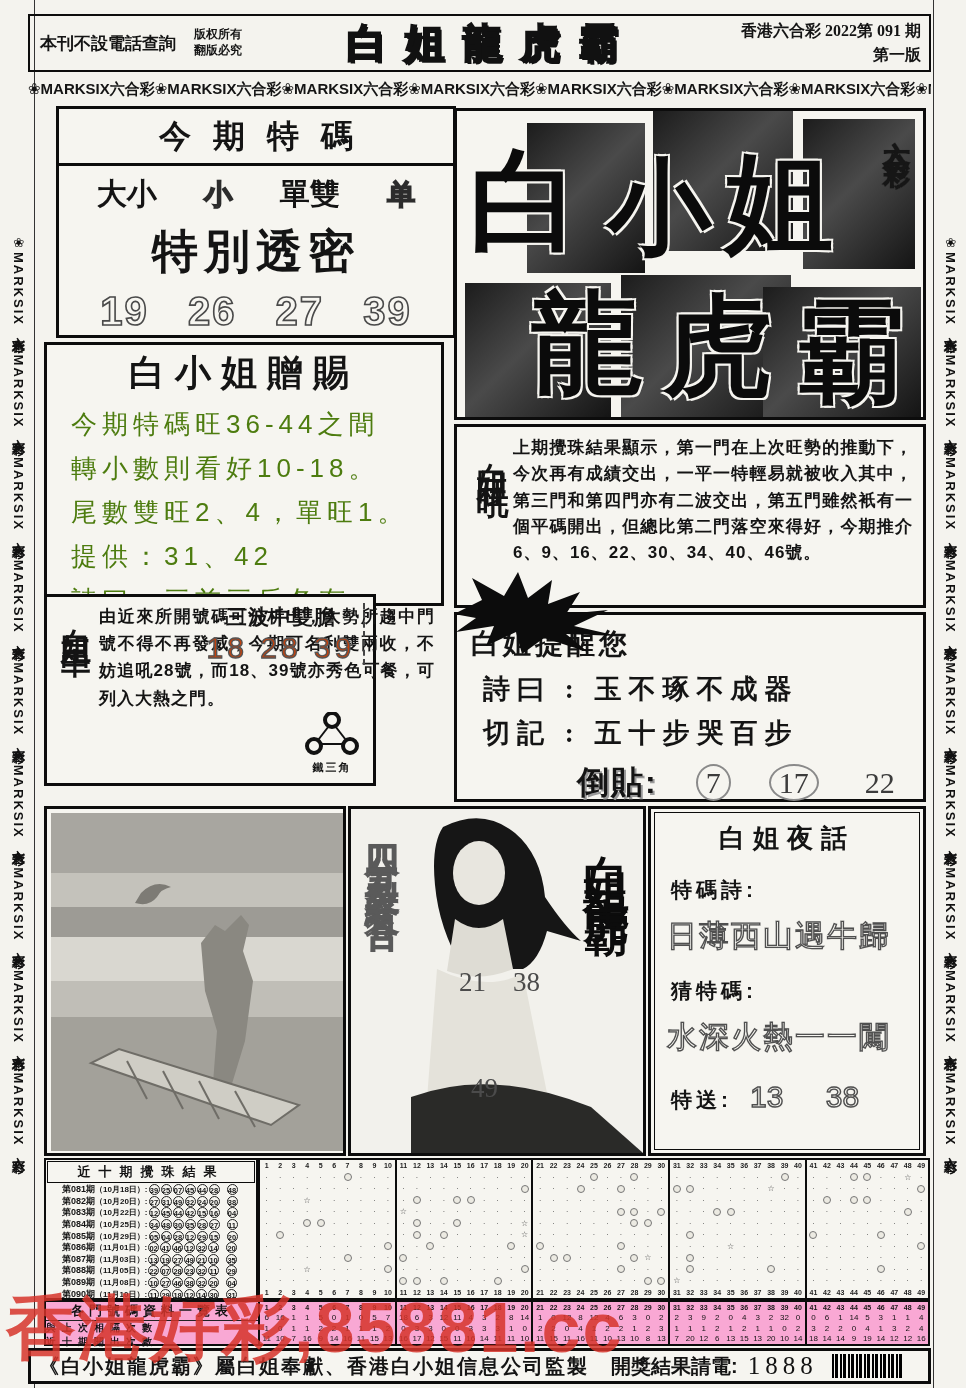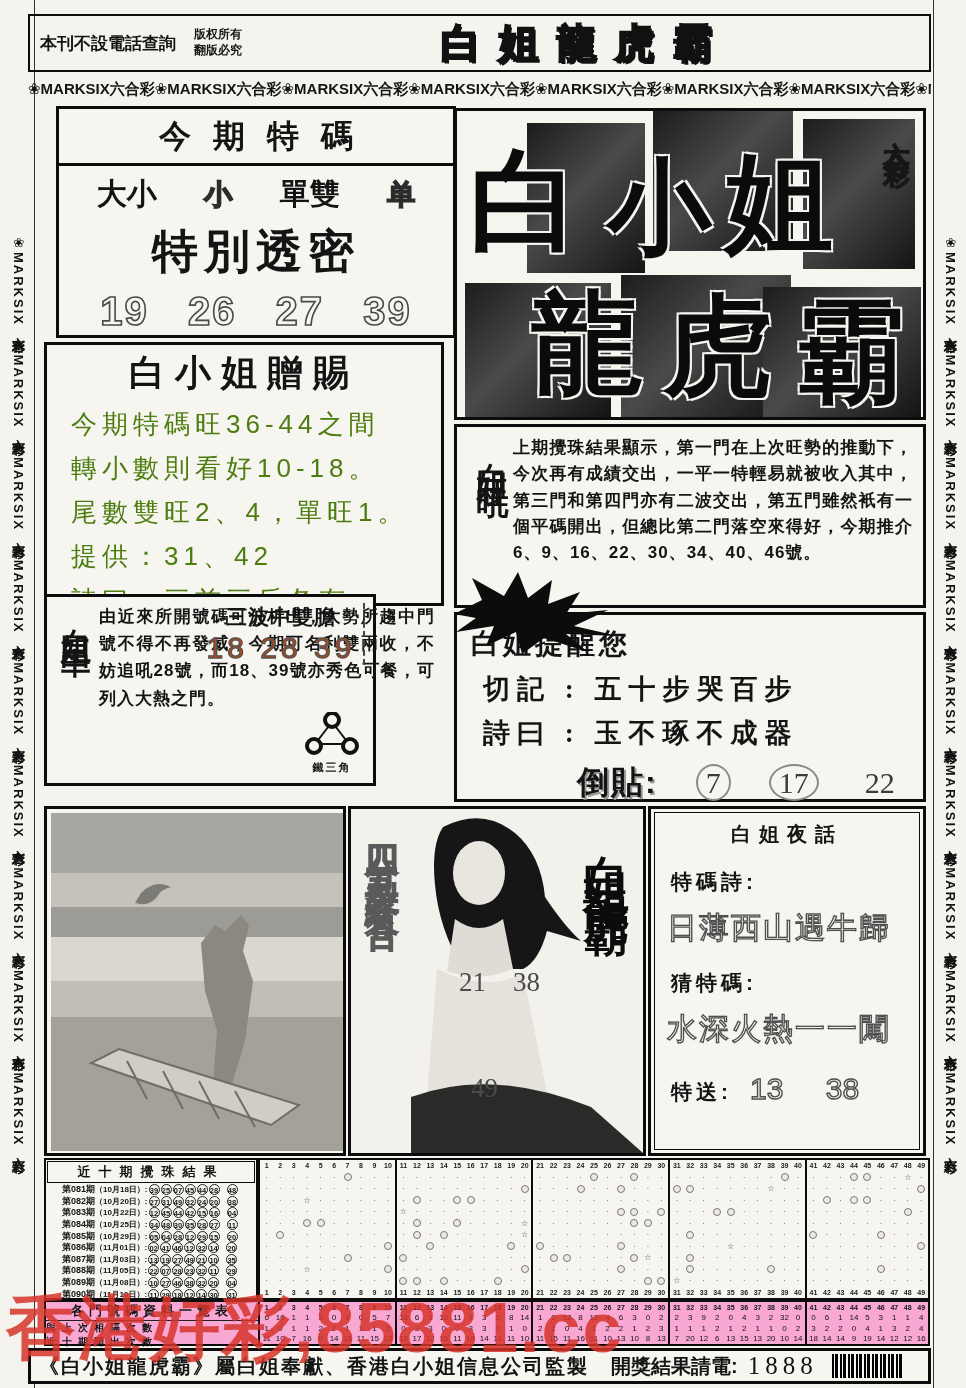--- a/index.html
+++ b/index.html
@@ -60,21 +60,21 @@
   .tip-num{font-size:30px;font-family:"Liberation Serif","DejaVu Serif",serif;color:#3c3c3c;margin-left:38px;padding:0 8px;}
   .tip-num.circled{border:2px solid #8a8a8a;border-radius:50%;}
   
   .paint-box{padding:4px;}
   
   .cp-left{left:356px;top:816px;font-size:33px;letter-spacing:12px;color:#f7f6f1;-webkit-text-stroke:1.4px #5a5a5a;text-shadow:0 0 1px #666;}
   .cp-right{right:44px;top:816px;font-size:46px;letter-spacing:14px;color:#0c0c0c;font-family:"Liberation Serif","DejaVu Serif",serif;}
   .cp-num{position:absolute;font-size:27px;font-family:"Liberation Serif","DejaVu Serif",serif;color:#4b4b4b;z-index:4;}
   
   .night-inner{position:absolute;inset:3px;border:1px solid #0c0c0c;}
-  .nt-title{text-align:center;font-size:20px;font-weight:900;letter-spacing:8px;margin-top:8px;}
+  .nt-title{text-align:center;font-size:26px;font-weight:900;letter-spacing:8px;margin-top:8px;}
   .nt-label{font-size:21px;font-weight:900;letter-spacing:4px;margin:20px 0 0 16px;}
   .nt-poem{font-size:30px;letter-spacing:2px;margin:12px 0 0 12px;color:#f7f6f1;-webkit-text-stroke:1.3px #4f4f4f;text-shadow:0 0 1px #555;white-space:nowrap;}
   .nt-send{display:flex;align-items:baseline;margin:22px 0 0 16px;}
   .nt-send-nums{font-size:30px;margin-left:18px;word-spacing:34px;color:#f7f6f1;-webkit-text-stroke:1.4px #4f4f4f;text-shadow:0 0 1px #555;}
   
   .results-box{position:absolute;left:44px;top:1158px;width:214px;height:142px;border:2px solid #0c0c0c;box-sizing:border-box;background:#f6f5f0;}
   .res-title{border:1px solid #0c0c0c;margin:1px;font-size:13px;font-weight:900;letter-spacing:8px;text-align:center;padding:1px 0;}
   .res-row{display:flex;align-items:center;height:11.6px;padding-left:16px;white-space:nowrap;}
   .res-period{font-size:9px;font-weight:900;}
   .res-date{font-size:8px;font-weight:700;}
@@ -118,20 +118,24 @@
   <div class="side-strip left" id="stripL">❀MARKSIX六合彩  ❀MARKSIX六合彩  ❀MARKSIX六合彩  ❀MARKSIX六合彩  ❀MARKSIX六合彩  ❀MARKSIX六合彩  ❀MARKSIX六合彩  ❀MARKSIX六合彩  ❀MARKSIX六合彩</div>
   <div class="side-strip right" id="stripR">❀MARKSIX六合彩  ❀MARKSIX六合彩  ❀MARKSIX六合彩  ❀MARKSIX六合彩  ❀MARKSIX六合彩  ❀MARKSIX六合彩  ❀MARKSIX六合彩  ❀MARKSIX六合彩  ❀MARKSIX六合彩</div>
 
   <div class="header-box">
     <span class="hd-notice">本刊不設電話查詢</span>
     <span class="hd-copy">
       <span>版权所有</span><br>
       <span>翻版必究</span>
     </span>
     <span class="hd-title">白姐龍虎霸</span>
+    <span class="hd-issue">
+      <span>香港六合彩 2022第 091 期</span><br>
+      <span>第一版</span>
+    </span>
   </div>
 
   <div class="logo-row" id="logoRow">
       <span><span class="flower">❀</span>MARKSIX六合彩</span>
       <span><span class="flower">❀</span>MARKSIX六合彩</span>
       <span><span class="flower">❀</span>MARKSIX六合彩</span>
       <span><span class="flower">❀</span>MARKSIX六合彩</span>
       <span><span class="flower">❀</span>MARKSIX六合彩</span>
       <span><span class="flower">❀</span>MARKSIX六合彩</span>
       <span><span class="flower">❀</span>MARKSIX六合彩</span>
@@ -201,22 +205,22 @@
         <circle cx="27" cy="8" r="7" fill="#f6f5f0" stroke="#111" stroke-width="4"></circle>
         <circle cx="9" cy="34" r="7" fill="#f6f5f0" stroke="#111" stroke-width="4"></circle>
         <circle cx="45" cy="34" r="7" fill="#f6f5f0" stroke="#111" stroke-width="4"></circle>
       </svg>
       <div class="tri-label">鐵三角</div>
     </div>
   </div>
 
   <div class="box" style="left:454px;top:612px;width:472px;height:190px;">
     <div class="rem-title">白姐提醒您</div>
+    <div class="rem-line">詩曰 : 玉不琢不成器</div>
     <div class="rem-line">切記 : 五十步哭百步</div>
-    <div class="rem-line">詩曰 : 玉不琢不成器</div>
     <div class="tip-row">
       <span class="tip-label">倒貼:</span>
       <span id="tipNums"><span class="tip-num circled">7</span><span class="tip-num circled">17</span><span class="tip-num">22</span></span>
     </div>
   </div>
 
   <div class="box paint-box" style="left:44px;top:806px;width:302px;height:350px;">
     <svg width="292" height="338" viewBox="0 0 292 338">
       <rect x="0" y="0" width="292" height="338" fill="#b9b7b1"></rect>
       <rect x="0" y="0" width="292" height="60" fill="#a8a6a0"></rect>

